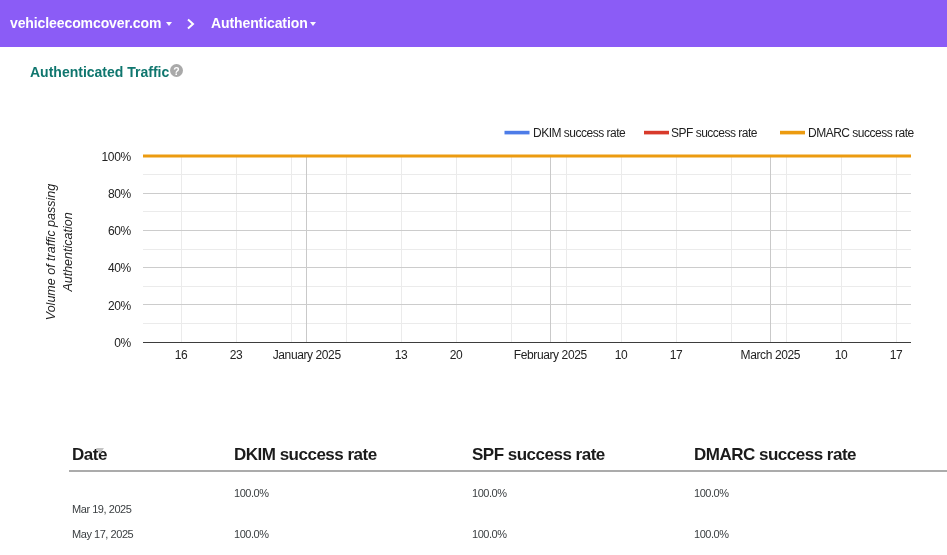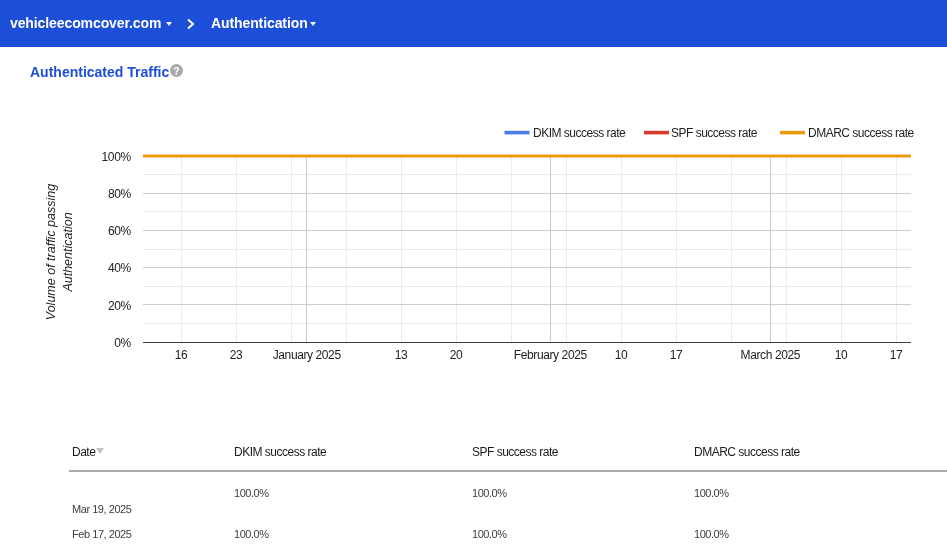--- a/index.html
+++ b/index.html
@@ -1,30 +1,30 @@
 <!DOCTYPE html>
 <html><head>
 <meta charset="utf-8">
 <style>
   * { margin:0; padding:0; box-sizing:border-box; }
   html,body { width:947px; height:555px; background:#fff; font-family:"Liberation Sans", sans-serif; overflow:hidden; }
   .abs { position:absolute; }
   #topbar {
     position:absolute; left:0; top:0; width:947px; height:47px;
-    background:#1d4ed8; color:#fff;
+    background:#8b5cf6; color:#fff;
   }
   .bartext { position:absolute; font-size:14px; font-weight:bold; letter-spacing:-0.1px; }
   .caret { position:absolute; width:0; height:0;
     border-left:3.2px solid transparent; border-right:3.2px solid transparent;
     border-top:4px solid rgba(255,255,255,0.95); }
-  #heading { position:absolute; left:30px; top:64px; font-size:14px; font-weight:bold; color:#1d4ed8; letter-spacing:0px; line-height:16px;}
+  #heading { position:absolute; left:30px; top:64px; font-size:14px; font-weight:bold; color:#0f766e; letter-spacing:0px; line-height:16px;}
   #helpicon { position:absolute; left:169.7px; top:63.8px; width:13.4px; height:13.4px; border-radius:50%;
     background:#a9a9a9; color:#fff; font-size:10.5px; font-weight:bold; text-align:center; line-height:14.5px; }
   
-  .th { position:absolute; font-size:12px; font-weight:normal; color:#1b1b1b; letter-spacing:-0.5px; white-space:nowrap; }
+  .th { position:absolute; font-size:17px; font-weight:bold; color:#1b1b1b; letter-spacing:-0.5px; white-space:nowrap; }
   .td { position:absolute; font-size:11px; color:#3c4043; letter-spacing:-0.45px; white-space:nowrap; }
   #thborder { position:absolute; left:69px; top:470px; width:878px; height:1.6px; background:#ababab; }
   #sorttri { position:absolute; left:96.4px; top:448px; width:0; height:0;
     border-left:4.5px solid transparent; border-right:4.5px solid transparent;
     border-top:6px solid #c4c4c4; }
 </style>
 </head>
 <body>
 <div id="topbar">
   <div class="bartext" style="left:10px; top:15px;">vehicleecomcover.com</div>
@@ -125,16 +125,16 @@
 <div class="th" style="left:72px; top:445px;">Date</div>
 <div id="sorttri"></div>
 <div class="th" style="left:234px; top:445px;">DKIM success rate</div>
 <div class="th" style="left:472px; top:445px;">SPF success rate</div>
 <div class="th" style="left:694px; top:445px;">DMARC success rate</div>
 <div id="thborder"></div>
 <div class="td" style="left:72px; top:487px;margin-top:16px;">Mar 19, 2025</div>
 <div class="td" style="left:234px; top:487px;">100.0%</div>
 <div class="td" style="left:472px; top:487px;">100.0%</div>
 <div class="td" style="left:694px; top:487px;">100.0%</div>
-<div class="td" style="left:72px; top:528px;">Feb 17, 2025</div>
+<div class="td" style="left:72px; top:528px;">May 17, 2025</div>
 <div class="td" style="left:234px; top:528px;">100.0%</div>
 <div class="td" style="left:472px; top:528px;">100.0%</div>
 <div class="td" style="left:694px; top:528px;">100.0%</div>
 
 </body></html>

